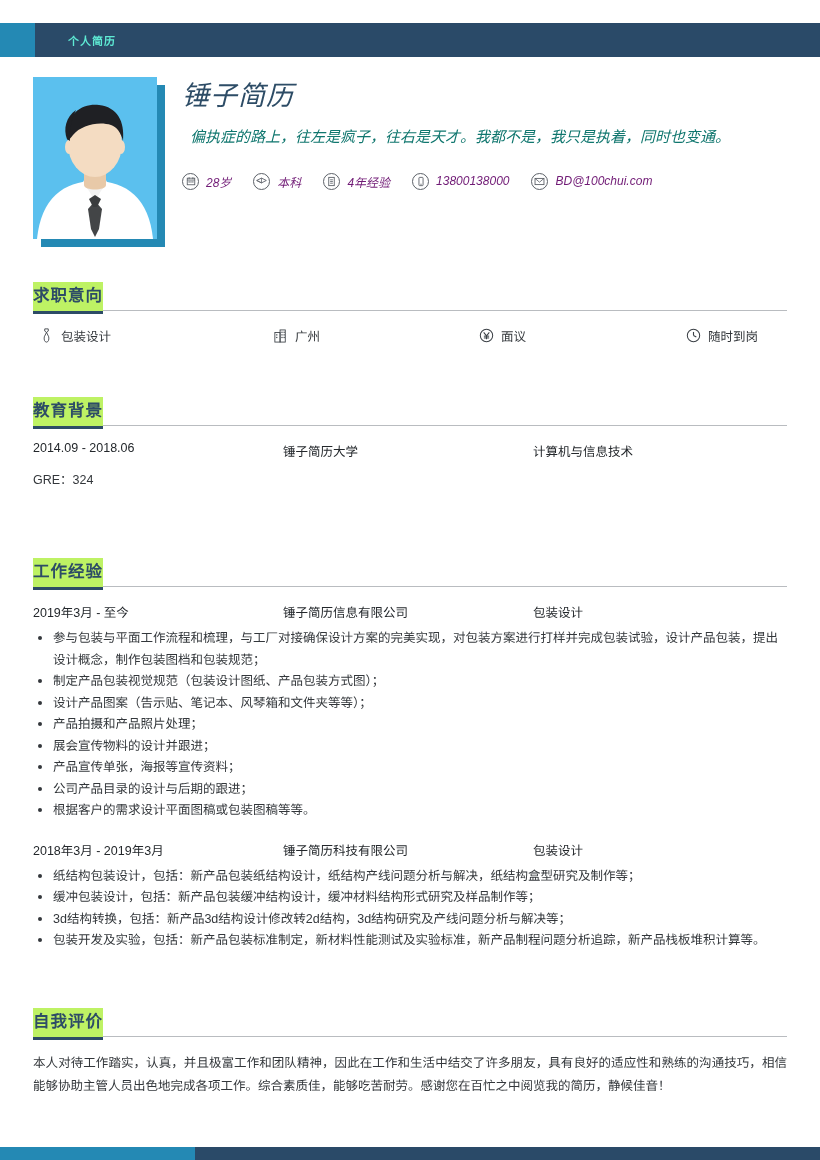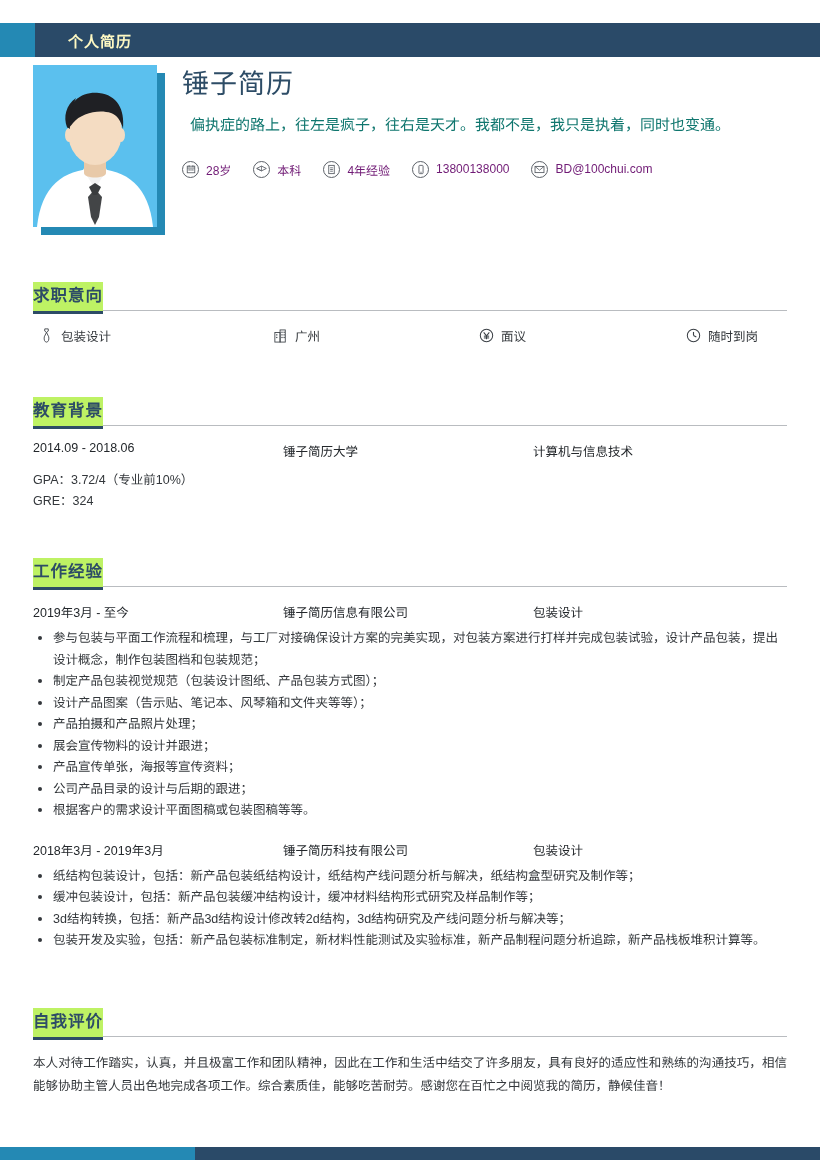--- a/index.html
+++ b/index.html
@@ -29,33 +29,34 @@
     width: 35px;
     background: #2489b4;
   }
   .topbar-main {
     flex: 1;
     background: #2a4a68;
     display: flex;
     align-items: center;
   }
   .topbar-title {
-    color: #fef9c3;
-    font-size: 15px;
+    color: #5eead4;
+    font-size: 11px;
     font-weight: bold;
     letter-spacing: 1px;
     margin-left: 33px;
   }
 
   
   .profile {
     position: absolute;
-    left: 0; top: 60px;
+    left: 0; top: 72px;
     width: 772px;
     height: 175px;
+    font-style: italic;
   }
   .photo-wrap {
     position: absolute;
     left: 33px; top: 5px;
     width: 124px; height: 162px;
   }
   .photo-shadow {
     position: absolute;
     left: 8px; top: 8px;
     width: 124px; height: 162px;
@@ -410,21 +411,20 @@
     <div class="sec-rule"></div>
   </div>
   <div class="sec-body">
     <div>
       <div class="entry-head">
         <span class="col-a">2014.09 - 2018.06</span>
         <span class="col-b">锤子简历大学</span>
         <span class="col-c">计算机与信息技术</span>
       </div>
       <div class="sub-lines">
-        <div>GPA：3.72/4（专业前10%）</div>
         <div>GRE：324</div>
       </div>
     </div>
   </div>
 </div>
 
 <div class="section" style="top:558px;">
   <div class="sec-head">
     <span class="sec-title">工作经验</span>
     <div class="sec-rule"></div>

